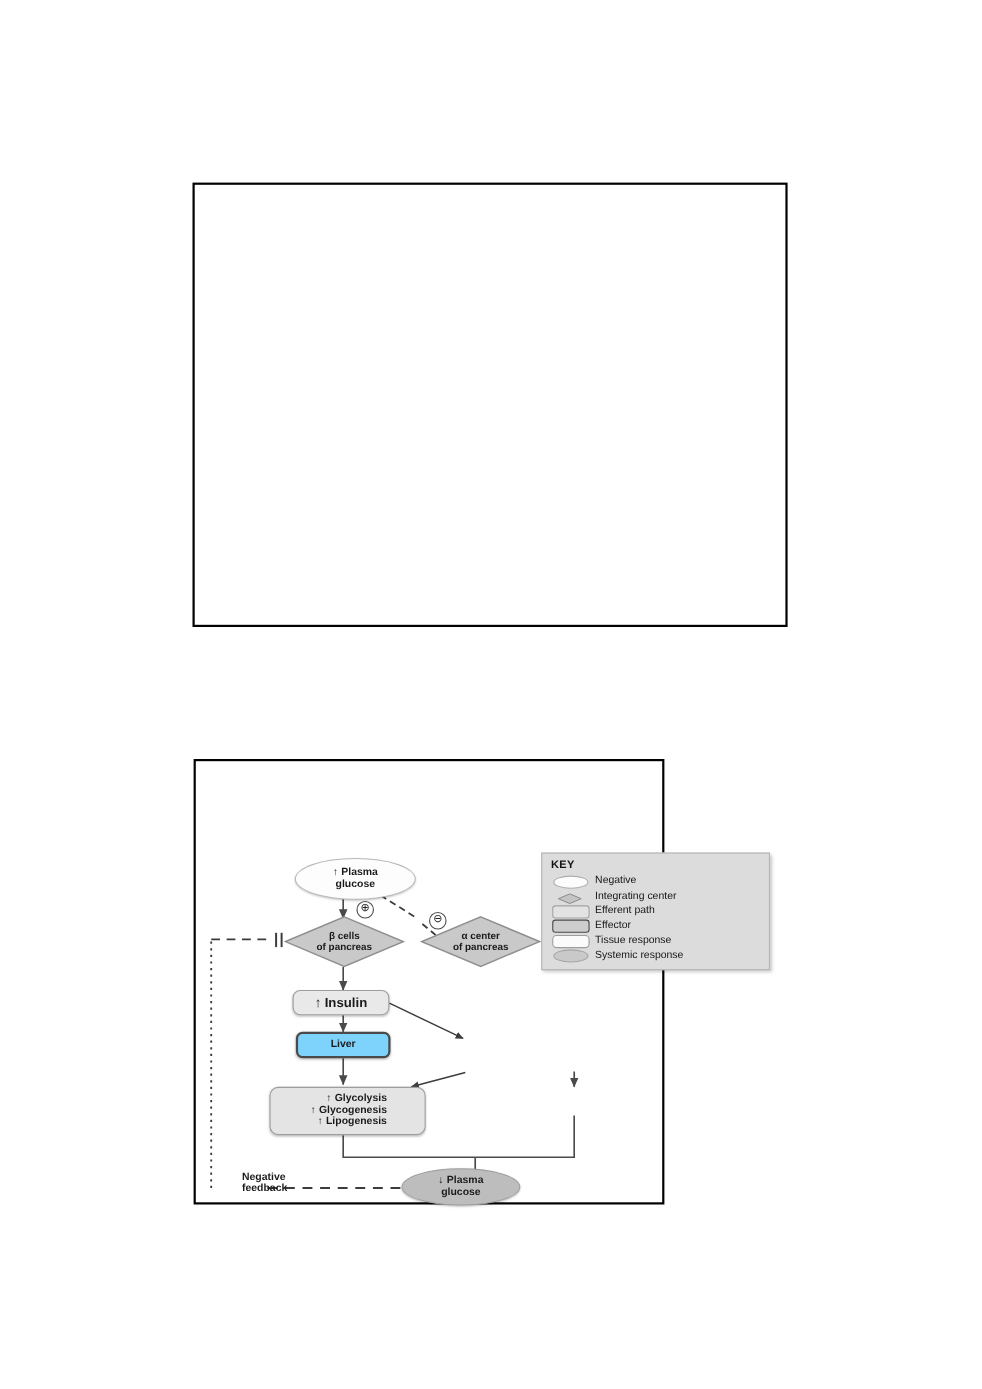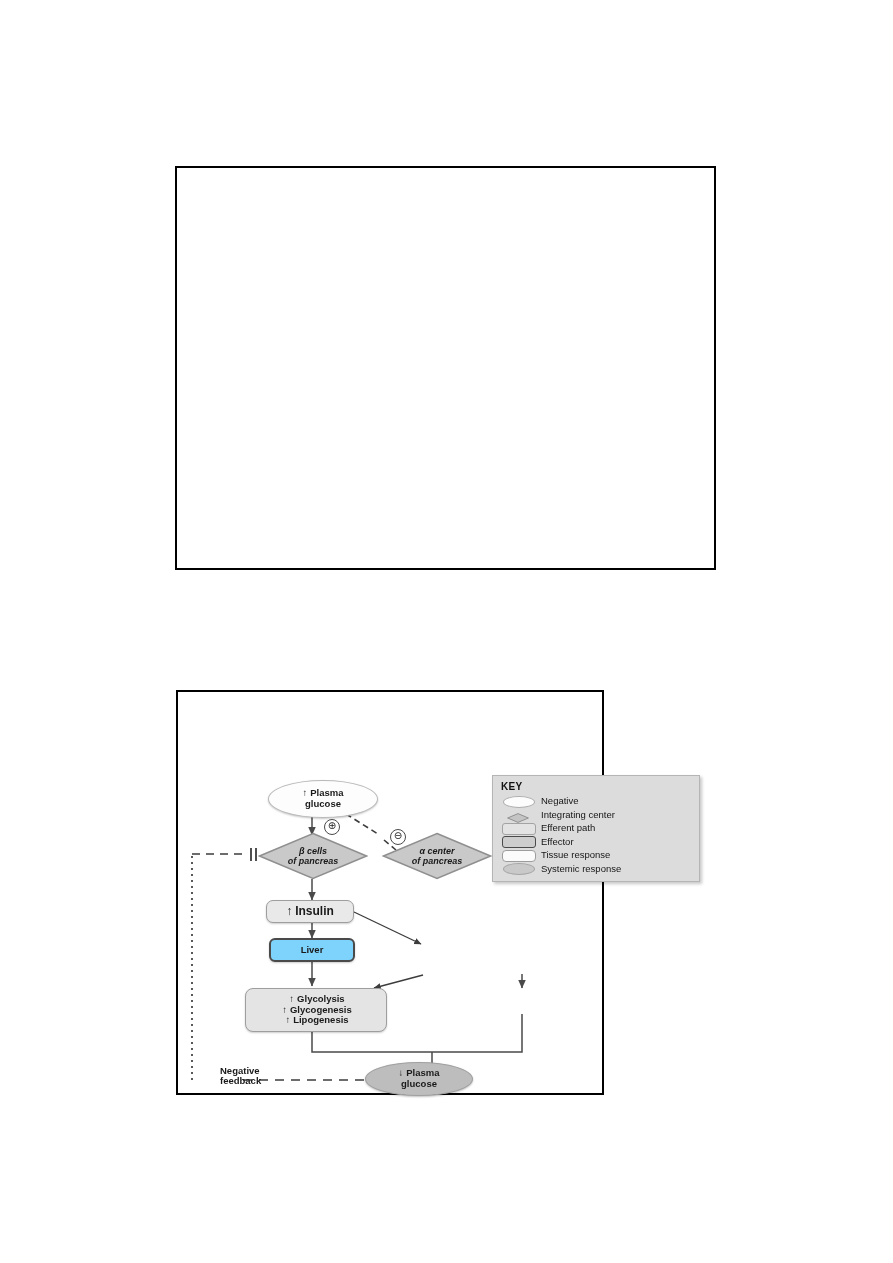--- a/index.html
+++ b/index.html
@@ -102,21 +102,20 @@
     width: 100%;
     height: 100%;
     display: flex;
     align-items: center;
     justify-content: center;
     text-align: center;
     font-size: 9px;
     font-weight: bold;
     color: #1a1a1a;
     line-height: 1.14;
-    font-style: italic;
   }
   
   .efferent {
     background: #e9e9e9;
     border: 1.3px solid #9e9e9e;
     border-radius: 7px;
     font-size: 12px;
     font-weight: bold;
     box-shadow: 0 1px 2px rgba(0,0,0,0.2);
   }
@@ -142,21 +141,21 @@
     background: #e4e4e4;
     border: 1.3px solid #9e9e9e;
     border-radius: 8px;
     font-size: 9.5px;
     font-weight: bold;
     box-shadow: 0 1px 2px rgba(0,0,0,0.2);
   }
   .list-box {
     display: block;
     padding: 4px 6px 4px 8px;
-    text-align: center;
+    text-align: right;
   }
   .list-line { white-space: nowrap; display: block; }
   .arrow-up::before { content: "\2191"; font-weight: bold; margin-right: 3px; }
   .arrow-dn::before { content: "\2193"; font-weight: bold; margin-right: 3px; }
 
   
   .sign {
     position: absolute;
     width: 14px;
     height: 14px;

